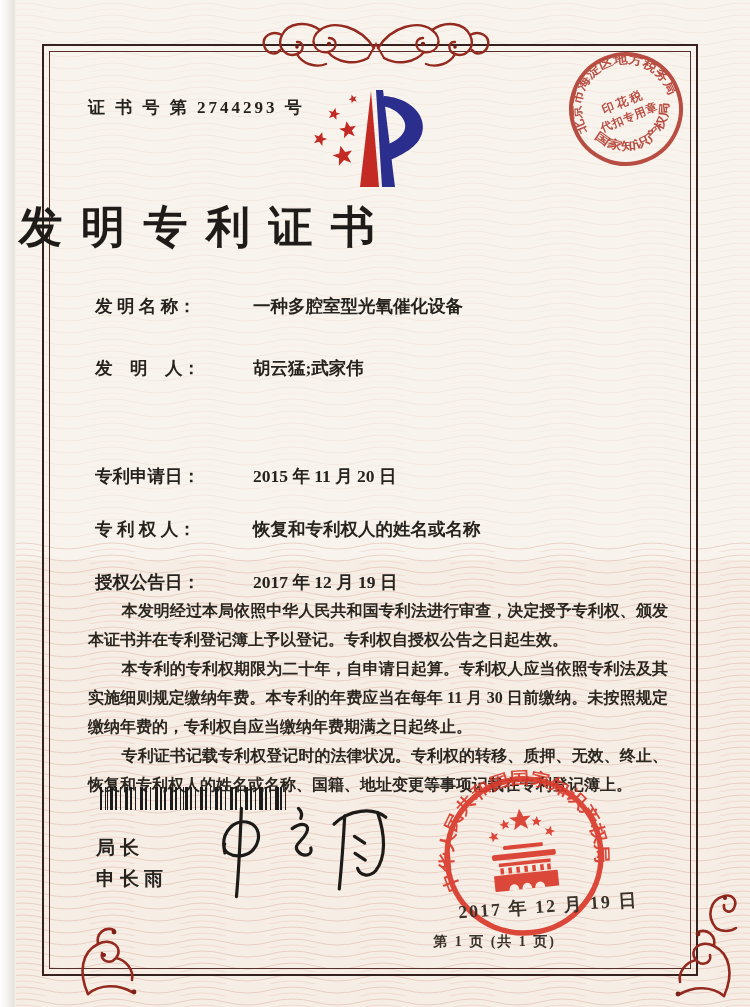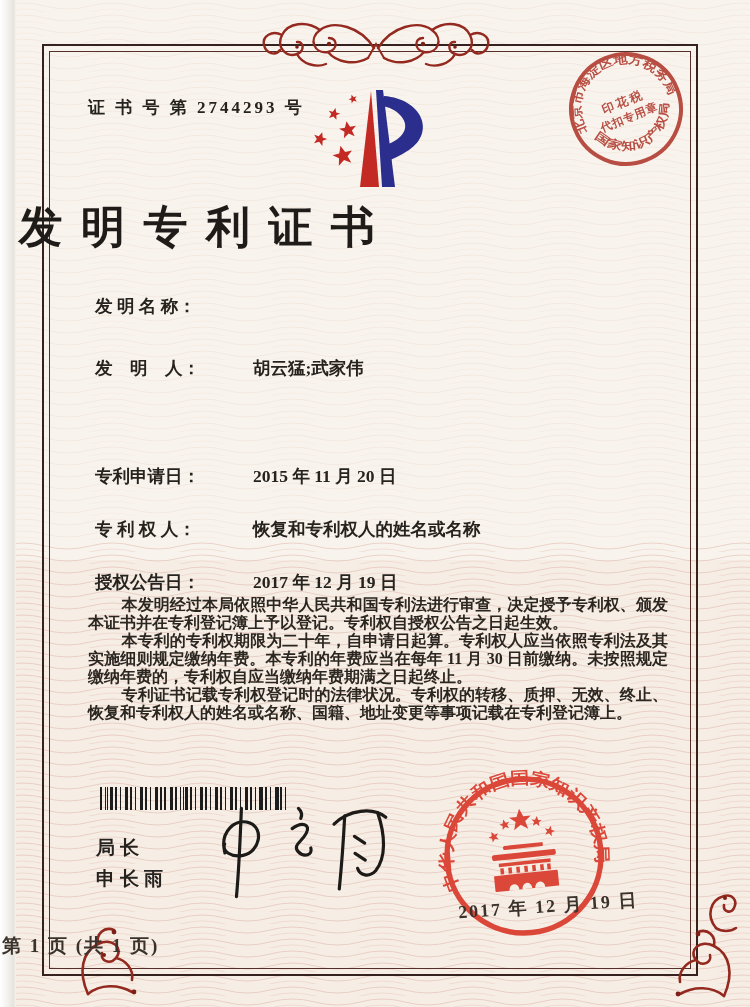--- a/index.html
+++ b/index.html
@@ -13,35 +13,35 @@
   
   .frame-outer{left:42px;top:44px;right:52px;bottom:31px;border:2px solid #35211e;z-index:2;}
   .frame-inner{left:49px;top:51px;right:59px;bottom:38px;border:1px solid #55302b;z-index:2;}
   .content{z-index:5;}
   .certno{left:88px;top:84px;font-size:17px;font-weight:700;letter-spacing:3px;color:#26231f;margin-top:12px;}
   .title{left:0;top:198px;width:100%;text-align:left;font-size:44px;font-weight:700;
          letter-spacing:0.42em;text-indent:0.42em;color:#1e1b18;}
   .row{left:95px;display:flex;align-items:flex-end;font-size:17.5px;font-weight:700;color:#26231f;}
   .row .lbl{width:158px;white-space:pre;flex:none;}
   .row .val{white-space:pre;}
-  .body-text{left:88px;top:596px;width:580px;font-size:16px;line-height:18px;font-weight:700;
+  .body-text{left:88px;top:596px;width:580px;font-size:16px;line-height:29px;font-weight:700;
              color:#2b2620;text-align:justify;}
   .body-text p{margin:0;text-indent:2.1em;}
   .barcode{left:100px;top:787px;width:190px;height:23px;
     background:
       repeating-linear-gradient(90deg,#1c1c1c 0 2px,rgba(0,0,0,0) 2px 5px,#1c1c1c 5px 6px,rgba(0,0,0,0) 6px 10px,#1c1c1c 10px 13px,rgba(0,0,0,0) 13px 15px),
       repeating-linear-gradient(90deg,rgba(0,0,0,0) 0 7px,#1c1c1c 7px 8px,rgba(0,0,0,0) 8px 19px);}
   .signer{left:96px;top:832px;font-size:19px;font-weight:700;letter-spacing:5px;line-height:31px;color:#26231f;}
   .sig-wrap{left:205px;top:798px;width:210px;height:110px;transform:rotate(-2deg);}
   .seal-wrap{left:428px;top:760px;width:192px;height:192px;transform:rotate(-6deg);opacity:.92;z-index:5;}
   .seal-date{left:458px;top:894px;font-size:18px;font-weight:700;letter-spacing:2px;color:#3a332c;
              transform:rotate(-4deg);z-index:6;}
   .stamp-wrap{left:563px;top:46px;width:126px;height:126px;transform:rotate(-22deg);opacity:.88;z-index:5;}
   .logo-wrap{left:296px;top:86px;width:150px;height:110px;}
-  .footer{left:2px;top:933px;width:72%;text-align:left;font-size:19px;font-weight:700;
+  .footer{left:16px;top:933px;width:72%;text-align:right;font-size:14px;font-weight:700;
           letter-spacing:2px;color:#3a332c;z-index:6;}
   .flourish-top{left:256px;top:14px;width:240px;height:64px;z-index:3;}
   .flourish-bl{left:74px;top:924px;width:100px;height:74px;z-index:6;}
   .flourish-br{left:632px;top:888px;width:108px;height:112px;z-index:6;}
 </style>
 </head>
 <body>
 
 <div id="page">
 
@@ -151,20 +151,21 @@
     </text>
     <text x="70" y="66" text-anchor="middle" font-size="13.5" font-weight="bold" fill="#b0382c" letter-spacing="3" font-family="Liberation Serif,serif">印花税</text>
     <text x="70" y="84" text-anchor="middle" font-size="12.5" font-weight="bold" fill="#b0382c" letter-spacing="1" font-family="Liberation Serif,serif">代扣专用章</text>
   </svg>
 
   <div class="abs certno content">证 书 号 第 2744293 号</div>
   <div class="abs title content">发明专利证书</div>
 
   <div class="abs row content" style="top:294px">
     <span class="lbl">发 明 名 称：</span>
+    <span class="val">一种多腔室型光氧催化设备</span>
   </div>
   <div class="abs row content" style="top:356px">
     <span class="lbl">发　明　人：</span>
     <span class="val">胡云猛;武家伟</span>
   </div>
   <div class="abs row content" style="top:464px">
     <span class="lbl">专利申请日：</span>
     <span class="val">2015 年 11 月 20 日</span>
   </div>
   <div class="abs row content" style="top:517px">

